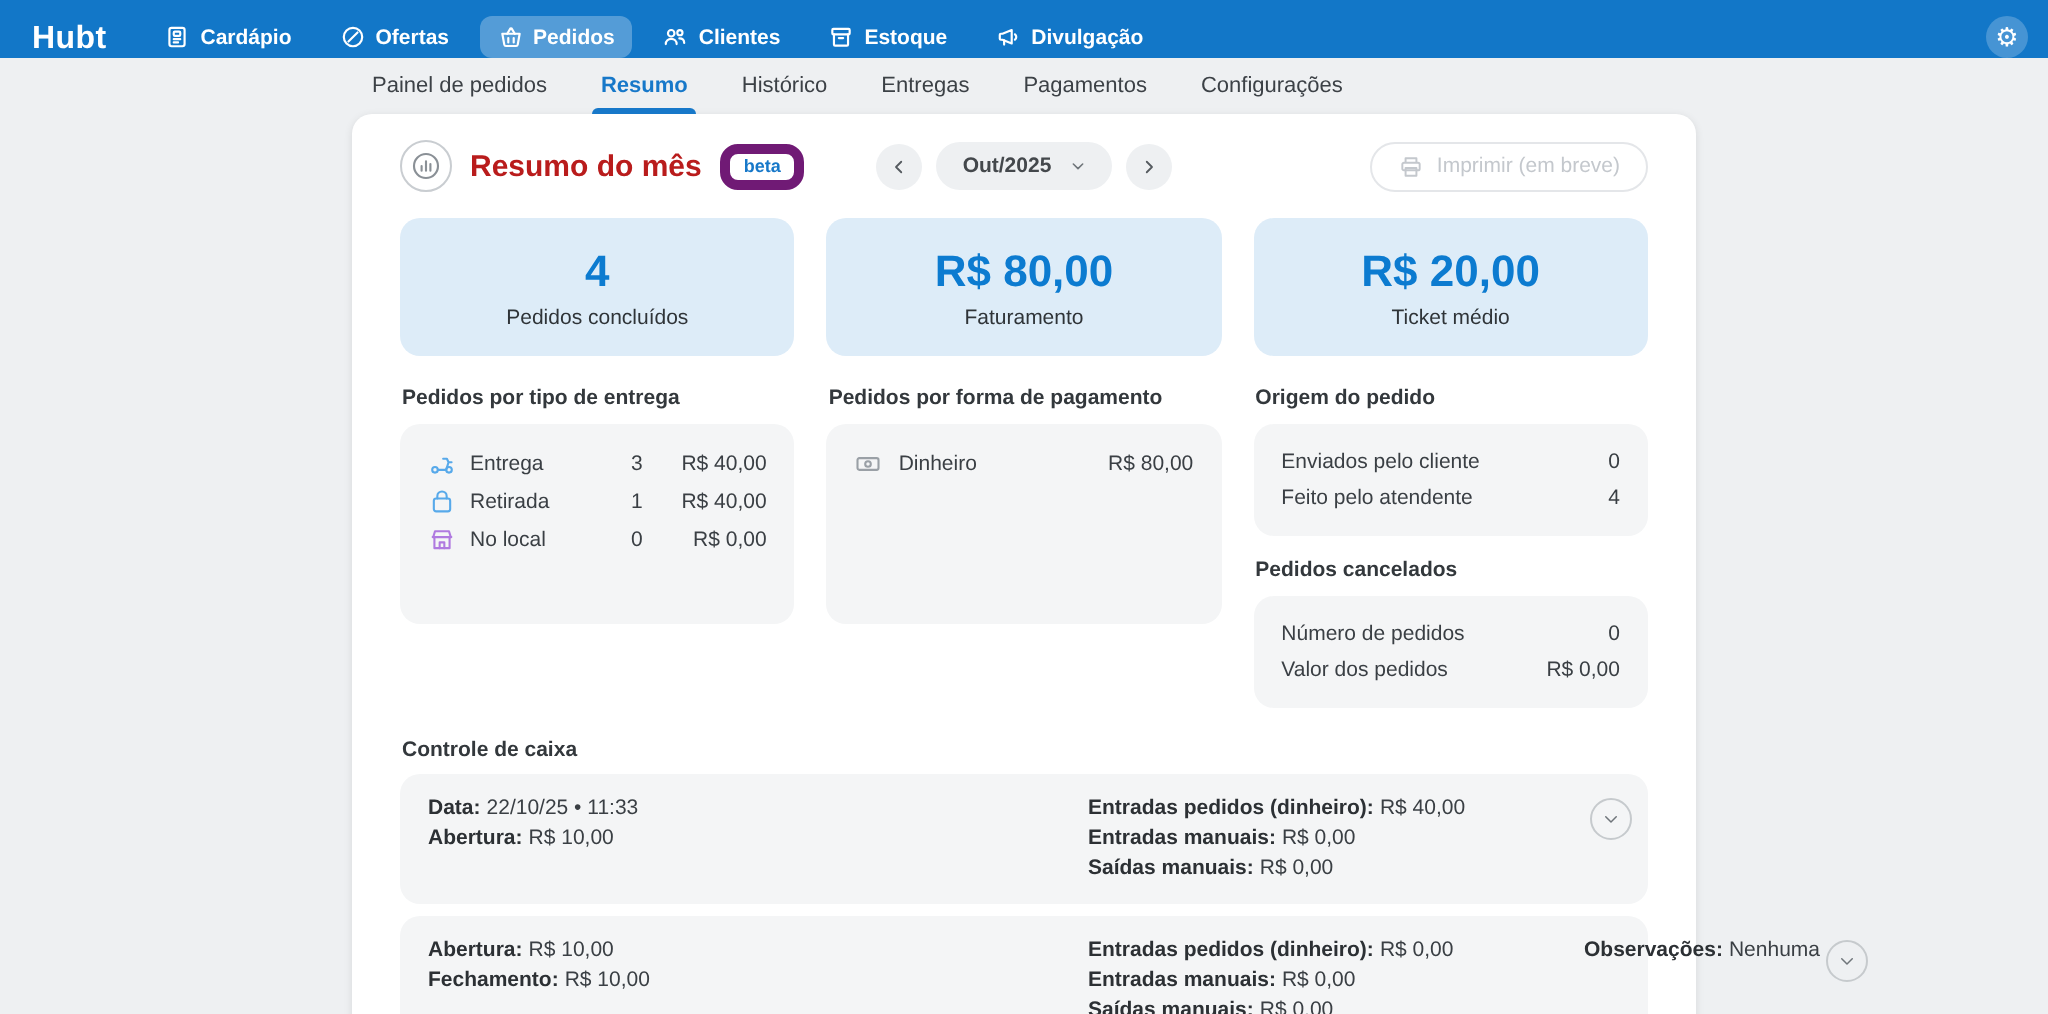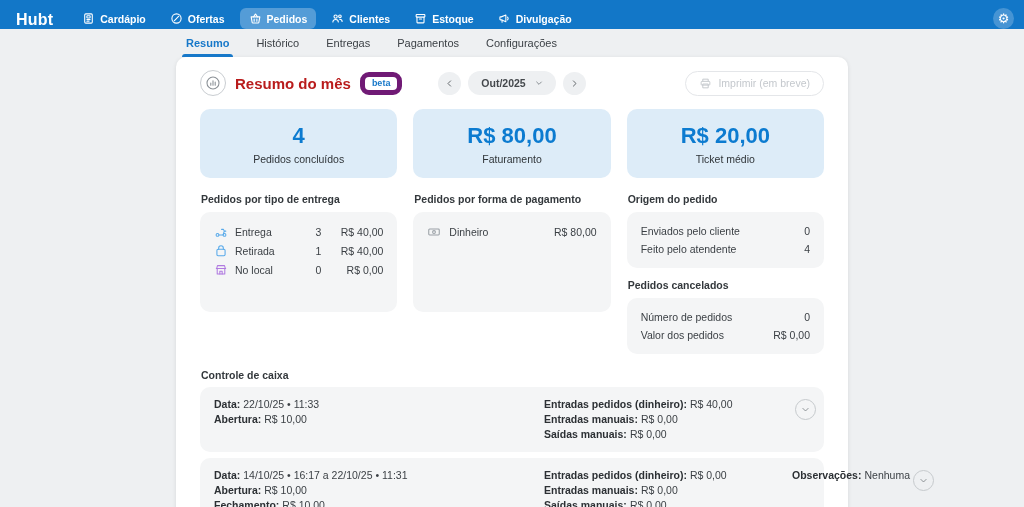--- a/index.html
+++ b/index.html
@@ -145,20 +145,21 @@
       </span>
     <span>Divulgação</span>
   </div>
 
   <button class="gear-btn">
       <span>⚙</span>
     </button>
 </header>
 
 <nav class="tabs">
+  <div class="tab">Painel de pedidos</div>
   <div class="tab active">Resumo</div>
   <div class="tab">Histórico</div>
   <div class="tab">Entregas</div>
   <div class="tab">Pagamentos</div>
   <div class="tab">Configurações</div>
 </nav>
 
 <main class="card">
 
   <div class="card-header">
@@ -336,21 +337,20 @@
           <svg viewBox="0 0 24 24">
             <polyline points="5 9 12 16 19 9"></polyline>
           </svg>
         </span>
       </button>
   </div>
 
   <div class="caixa-row">
     <div>
 
-    <div class="kv"><b>Data:</b><span>14/10/25 • 16:17 a 22/10/25 • 11:31</span></div>
         <div class="kv"><b>Abertura:</b><span>R$ 10,00</span></div>
         <div class="kv"><b>Fechamento:</b><span>R$ 10,00</span></div>
       </div>
     <div>
 
     <div class="kv"><b>Entradas pedidos (dinheiro):</b><span>R$ 0,00</span></div>
         <div class="kv"><b>Entradas manuais:</b><span>R$ 0,00</span></div>
         <div class="kv"><b>Saídas manuais:</b><span>R$ 0,00</span></div>
       </div>
     <div>

